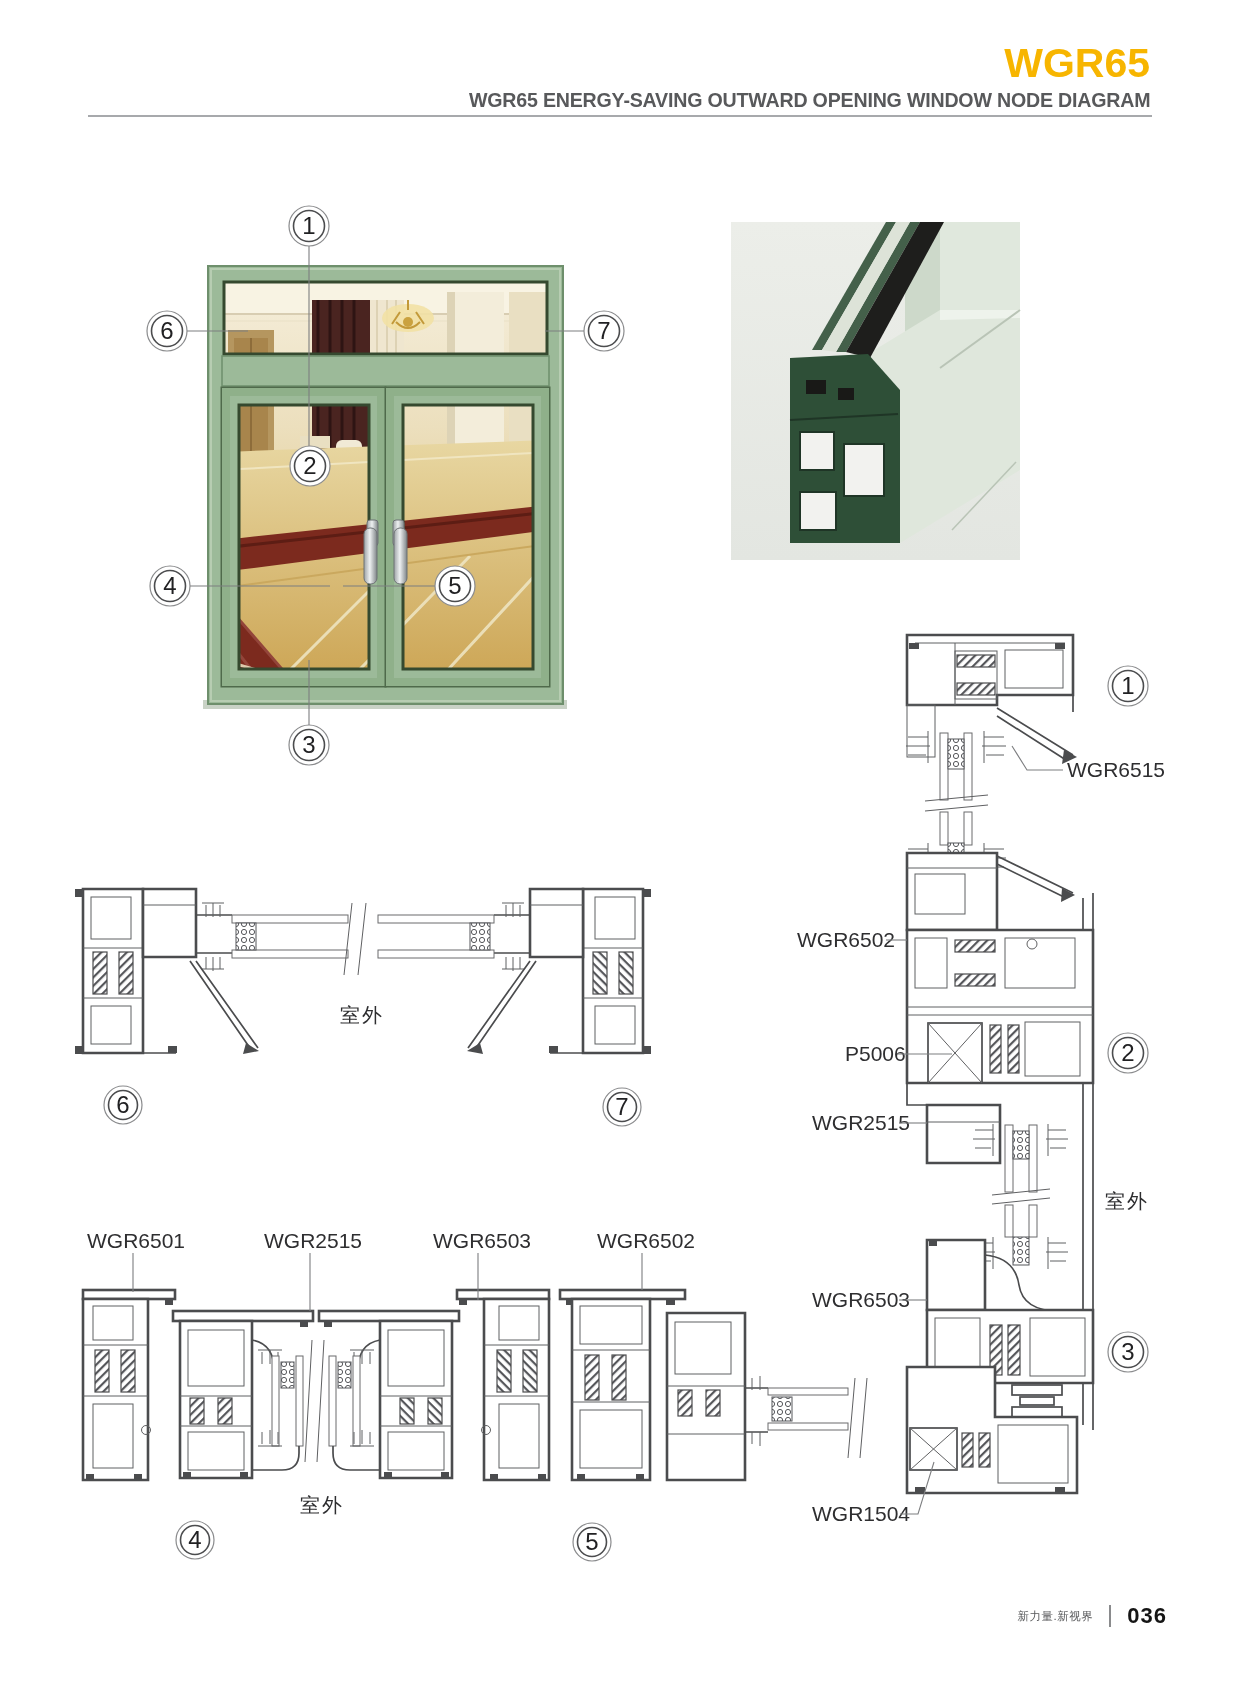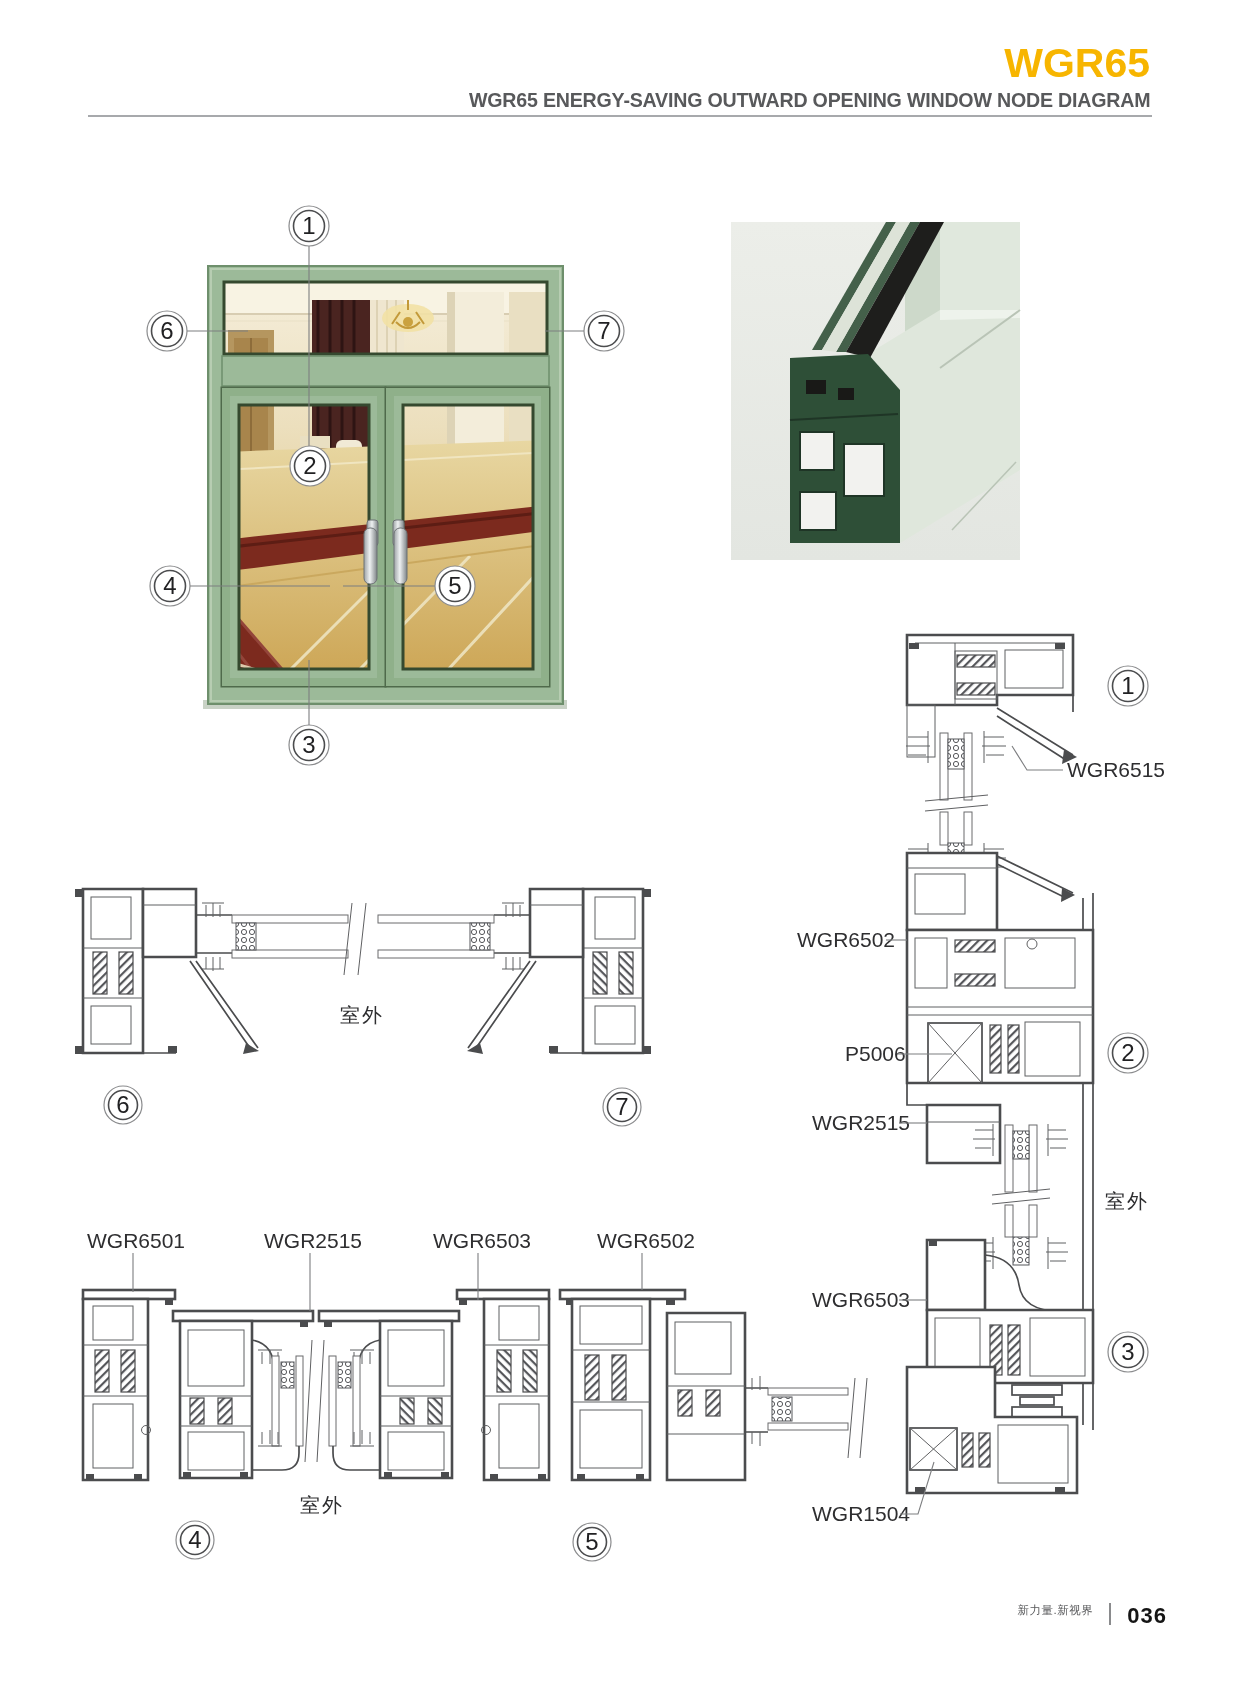--- a/index.html
+++ b/index.html
@@ -6,21 +6,21 @@
   #page{position:relative;width:1239px;height:1681px;background:#fff;overflow:hidden;
         font-family:"Liberation Sans",sans-serif;}
   
   #hdr-line1{position:absolute;top:40px;right:89px;display:flex;align-items:baseline;gap:0;white-space:nowrap;}
   #hdr-model{font-size:41px;font-weight:bold;color:#F7B500;letter-spacing:0px;}
   #hdr-cn{font-size:35px;font-weight:bold;color:#58595B;letter-spacing:1px;}
   #hdr-en{position:absolute;top:89px;right:89px;font-size:20px;font-weight:bold;color:#58595B;
           letter-spacing:-0.2px;white-space:nowrap;transform:scaleX(.98);transform-origin:right;}
   #hdr-rule{position:absolute;top:115px;left:88px;width:1064px;height:2px;background:#A7A9AC;}
   
-  #footer{position:absolute;top:1603px;right:72px;display:flex;gap:16px;}
+  #footer{position:absolute;top:1603px;right:72px;display:flex;align-items:center;gap:16px;}
   #footer .slogan{font-size:11.5px;color:#58595B;letter-spacing:.5px;}
   #footer .bar{width:2px;height:22px;background:#8a8b8d;}
   #footer .pnum{font-size:22px;font-weight:bold;color:#151515;letter-spacing:1px;}
   
   .p  {fill:#fff;stroke:#4B4C4E;stroke-width:2.6;stroke-linejoin:miter;}
   .p2 {fill:none;stroke:#4B4C4E;stroke-width:1.7;}
   .thin{fill:none;stroke:#5f6062;stroke-width:1;}
   .pf {fill:#4B4C4E;stroke:none;}
   .pane{fill:#fff;stroke:#6a6b6d;stroke-width:1;}
   .lead{fill:none;stroke:#7d7e80;stroke-width:1.1;}

